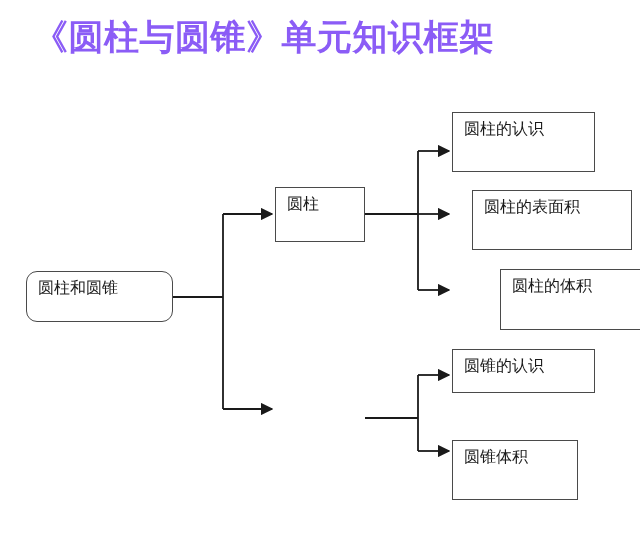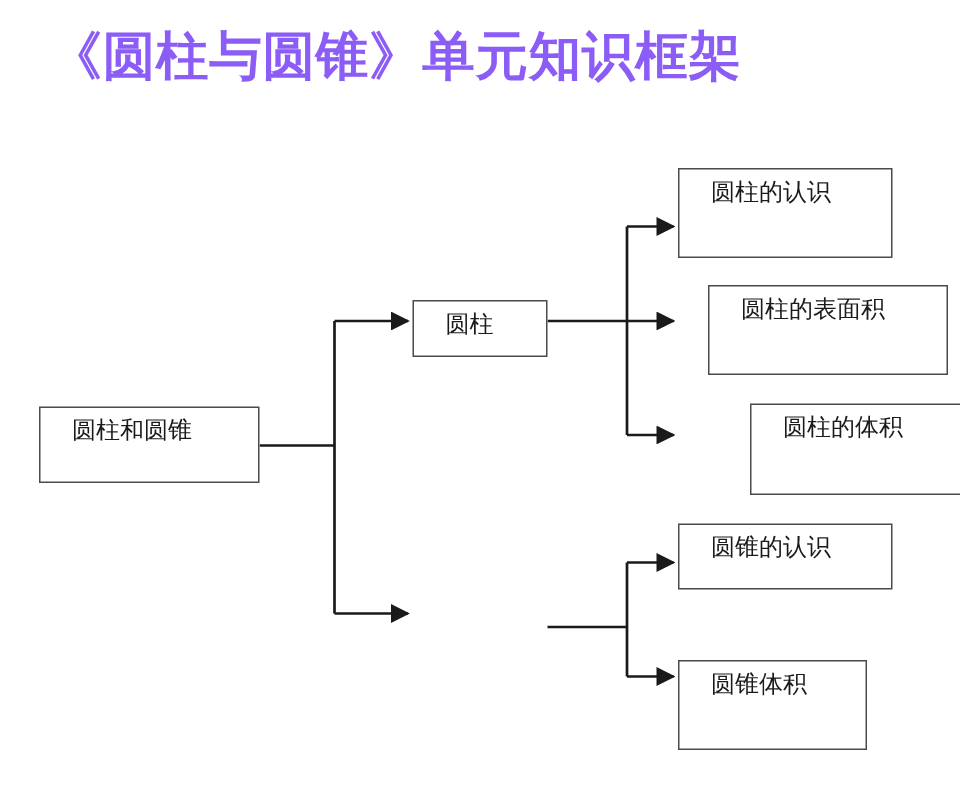--- a/index.html
+++ b/index.html
@@ -34,30 +34,30 @@
     top: 0;
     width: 640px;
     height: 534px;
   }
 
   .node {
     position: absolute;
     box-sizing: border-box;
     background: #ffffff;
     border: 1.6px solid #4a4a4a;
-    padding: 7px 0 0 21px;
+    padding: 7px 0 0 11px;
     font-size: 16px;
     line-height: 1.1;
     color: #1a1a1a;
     white-space: nowrap;
     z-index: 2;
   }
 
-  .node-root  { left: 26px;  top: 271px; width: 147px; height: 51px; }
-  .node-l1-a  { left: 275px; top: 200px; width: 90px;  height: 38px; }
+  .node-root  { left: 26px;  top: 271px; width: 147px; height: 51px; border-radius: 11px; }
+  .node-l1-a  { left: 275px; top: 187px; width: 90px;  height: 55px; }
   .node-l1-b  { left: 275px; top: 392px; width: 90px;  height: 53px; }
   .node-l2-a  { left: 452px; top: 112px; width: 143px; height: 60px; }
   .node-l2-b  { left: 452px; top: 190px; width: 160px; height: 60px; margin-left: 20px; }
   .node-l2-c  { left: 452px; top: 269px; width: 143px; height: 61px; margin-left: 48px; }
   .node-l2-d  { left: 452px; top: 349px; width: 143px; height: 44px; }
   .node-l2-e  { left: 452px; top: 440px; width: 126px; height: 60px; }
 
   .connector-layer {
     position: absolute;
     left: 0;

